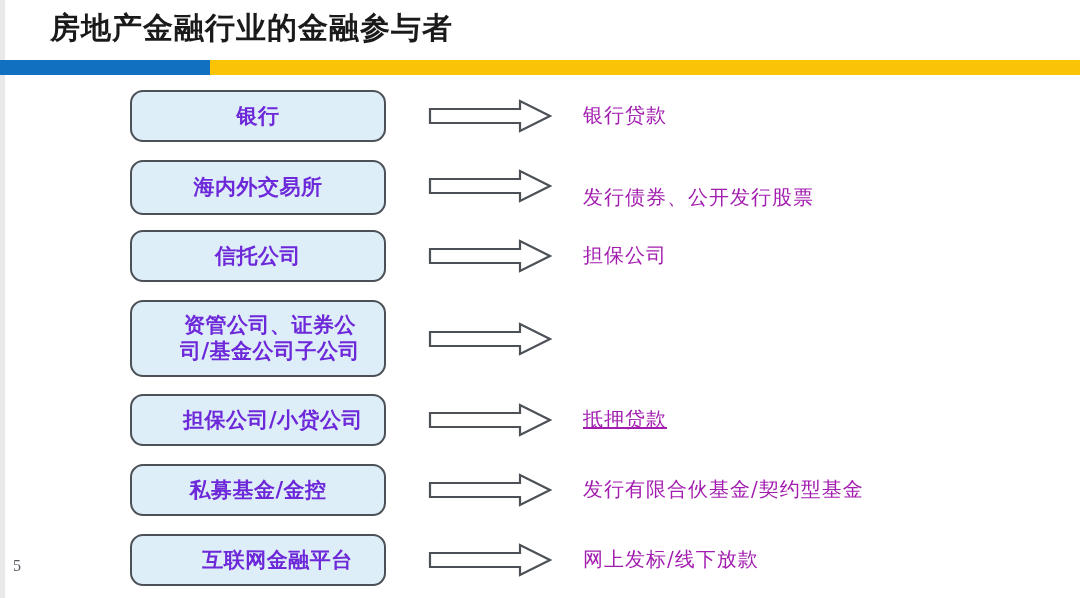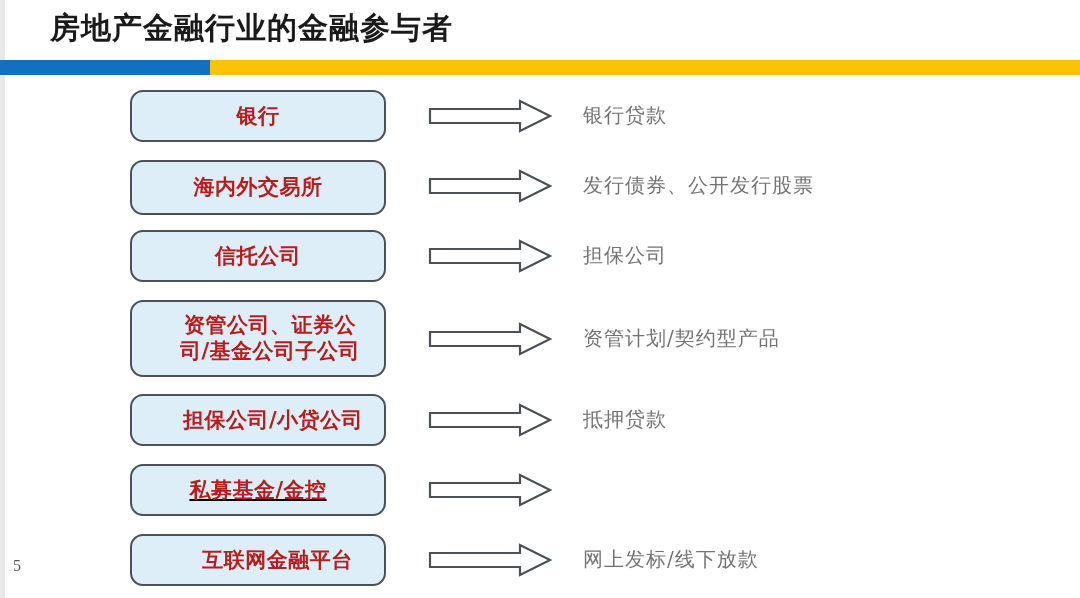--- a/index.html
+++ b/index.html
@@ -98,21 +98,21 @@
     border-radius: 13px;
     display: flex;
     align-items: center;
     justify-content: center;
     text-align: center;
   }
   .entity-label {
     font-family: "DejaVu Sans", sans-serif;
     font-size: 21px;
     font-weight: bold;
-    color: #b91c1c;
+    color: #6d28d9;
     line-height: 1.18;
     letter-spacing: 0.5px;
     padding: 0 6px;
   }
   .entity-label.two-line {
     font-size: 21px;
     line-height: 1.22;
   }
 
   .arrow-wrap {
@@ -123,21 +123,21 @@
     display: flex;
     align-items: center;
   }
   .arrow-wrap svg { display: block; }
 
   .outcome-label {
     position: absolute;
     left: 583px;
     font-family: "DejaVu Serif", serif;
     font-size: 20px;
-    color: #737373;
+    color: #a21caf;
     letter-spacing: 1px;
     white-space: nowrap;
   }
 
   
   .page-number {
     position: absolute;
     left: 13px;
     top: 557px;
     font-family: "Liberation Serif", serif;
@@ -175,21 +175,21 @@
       </div>
       <div class="row" style="top: 75px; height: 52px;">
         <div class="entity-box" style="top: 0px; height: 55px;">
           <div class="entity-label">海内外交易所</div>
         </div>
         <div class="arrow-wrap" style="top: 9px;">
           <svg width="124" height="34" viewBox="0 0 124 34" aria-hidden="true">
             <path d="M2 10 L92 10 L92 2 L122 17 L92 32 L92 24 L2 24 Z" fill="#ffffff" stroke="#4c5157" stroke-width="2.2" stroke-linejoin="miter"></path>
           </svg>
         </div>
-        <div class="outcome-label" style="top: 12px;">发行债券、公开发行股票</div>
+        <div class="outcome-label" style="top: 24px;">发行债券、公开发行股票</div>
       </div>
       <div class="row" style="top: 145px; height: 52px;">
         <div class="entity-box" style="top: 0px; height: 52px; border-radius: 13px;">
           <div class="entity-label">信托公司</div>
         </div>
         <div class="arrow-wrap" style="top: 9px;">
           <svg width="124" height="34" viewBox="0 0 124 34" aria-hidden="true">
             <path d="M2 10 L92 10 L92 2 L122 17 L92 32 L92 24 L2 24 Z" fill="#ffffff" stroke="#4c5157" stroke-width="2.2" stroke-linejoin="miter"></path>
           </svg>
         </div>
@@ -197,42 +197,42 @@
       </div>
       <div class="row" style="top: 215px; height: 77px;">
         <div class="entity-box" style="top: 0px; height: 77px; padding-left: 24px;">
           <div class="entity-label two-line">资管公司、证券公<br>司/基金公司子公司</div>
         </div>
         <div class="arrow-wrap" style="top: 21.5px;">
           <svg width="124" height="34" viewBox="0 0 124 34" aria-hidden="true">
             <path d="M2 10 L92 10 L92 2 L122 17 L92 32 L92 24 L2 24 Z" fill="#ffffff" stroke="#4c5157" stroke-width="2.2" stroke-linejoin="miter"></path>
           </svg>
         </div>
-        <div class="outcome-label" style="top: 24.5px;">资管计划/契约型产品</div>
       </div>
       <div class="row" style="top: 309px; height: 52px;">
         <div class="entity-box" style="top: 0px; height: 52px; padding-left: 30px;">
           <div class="entity-label">担保公司/小贷公司</div>
         </div>
         <div class="arrow-wrap" style="top: 9px;">
           <svg width="124" height="34" viewBox="0 0 124 34" aria-hidden="true">
             <path d="M2 10 L92 10 L92 2 L122 17 L92 32 L92 24 L2 24 Z" fill="#ffffff" stroke="#4c5157" stroke-width="2.2" stroke-linejoin="miter"></path>
           </svg>
         </div>
-        <div class="outcome-label" style="top: 12px;">抵押贷款</div>
+        <div class="outcome-label" style="top: 12px; text-decoration: underline;">抵押贷款</div>
       </div>
       <div class="row" style="top: 379px; height: 52px;">
-        <div class="entity-box" style="top: 0px; height: 52px; text-decoration: underline;">
+        <div class="entity-box" style="top: 0px; height: 52px;">
           <div class="entity-label">私募基金/金控</div>
         </div>
         <div class="arrow-wrap" style="top: 9px;">
           <svg width="124" height="34" viewBox="0 0 124 34" aria-hidden="true">
             <path d="M2 10 L92 10 L92 2 L122 17 L92 32 L92 24 L2 24 Z" fill="#ffffff" stroke="#4c5157" stroke-width="2.2" stroke-linejoin="miter"></path>
           </svg>
         </div>
+        <div class="outcome-label" style="top: 12px;">发行有限合伙基金/契约型基金</div>
       </div>
       <div class="row" style="top: 449px; height: 52px;">
         <div class="entity-box" style="top: 0px; height: 52px; padding-left: 39px;">
           <div class="entity-label">互联网金融平台</div>
         </div>
         <div class="arrow-wrap" style="top: 9px;">
           <svg width="124" height="34" viewBox="0 0 124 34" aria-hidden="true">
             <path d="M2 10 L92 10 L92 2 L122 17 L92 32 L92 24 L2 24 Z" fill="#ffffff" stroke="#4c5157" stroke-width="2.2" stroke-linejoin="miter"></path>
           </svg>
         </div>

